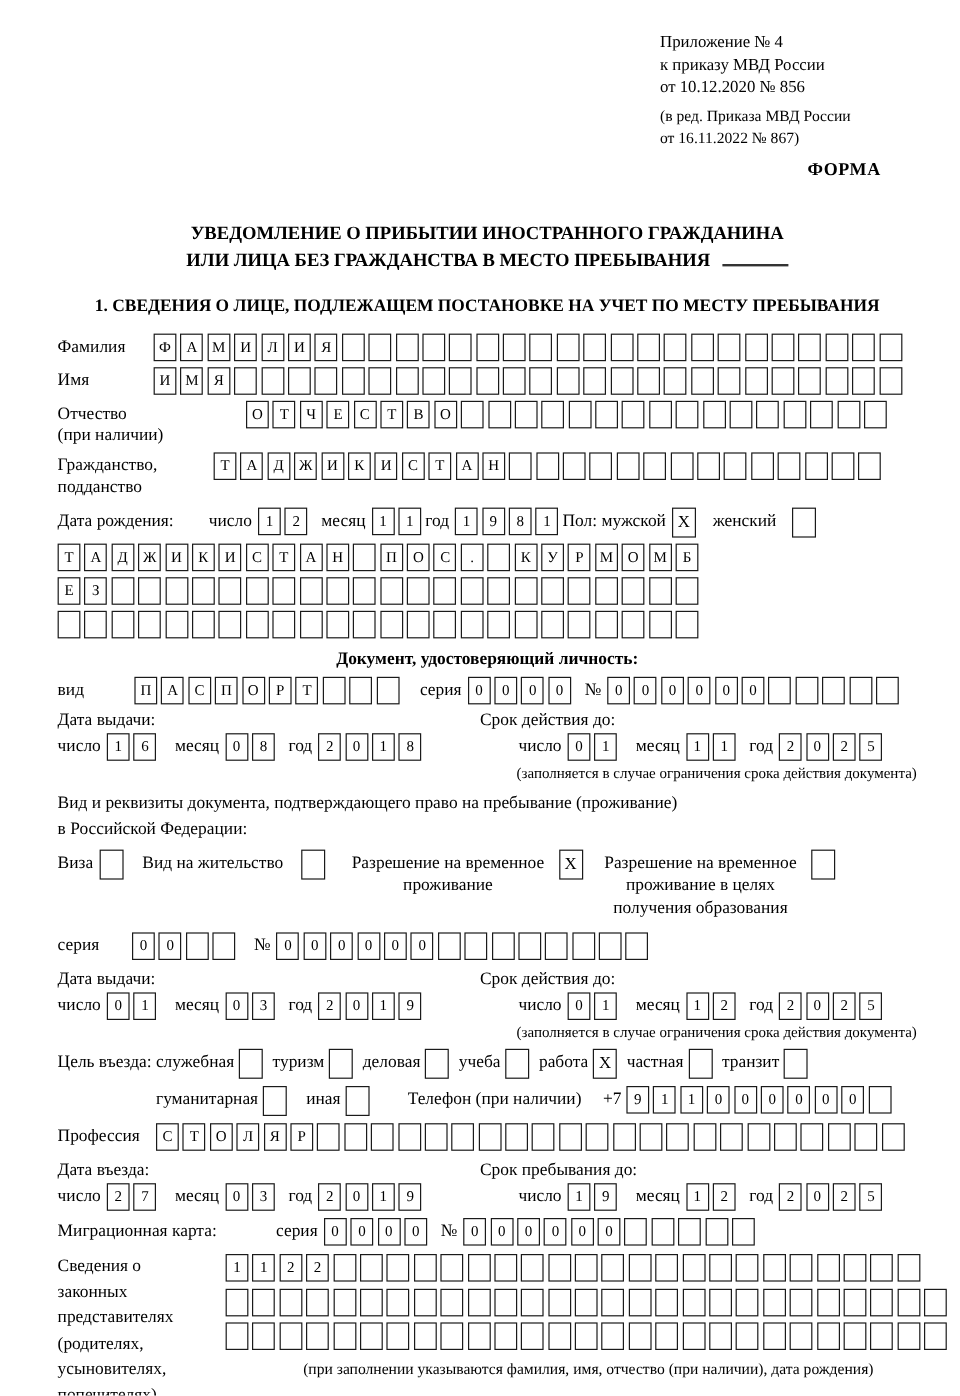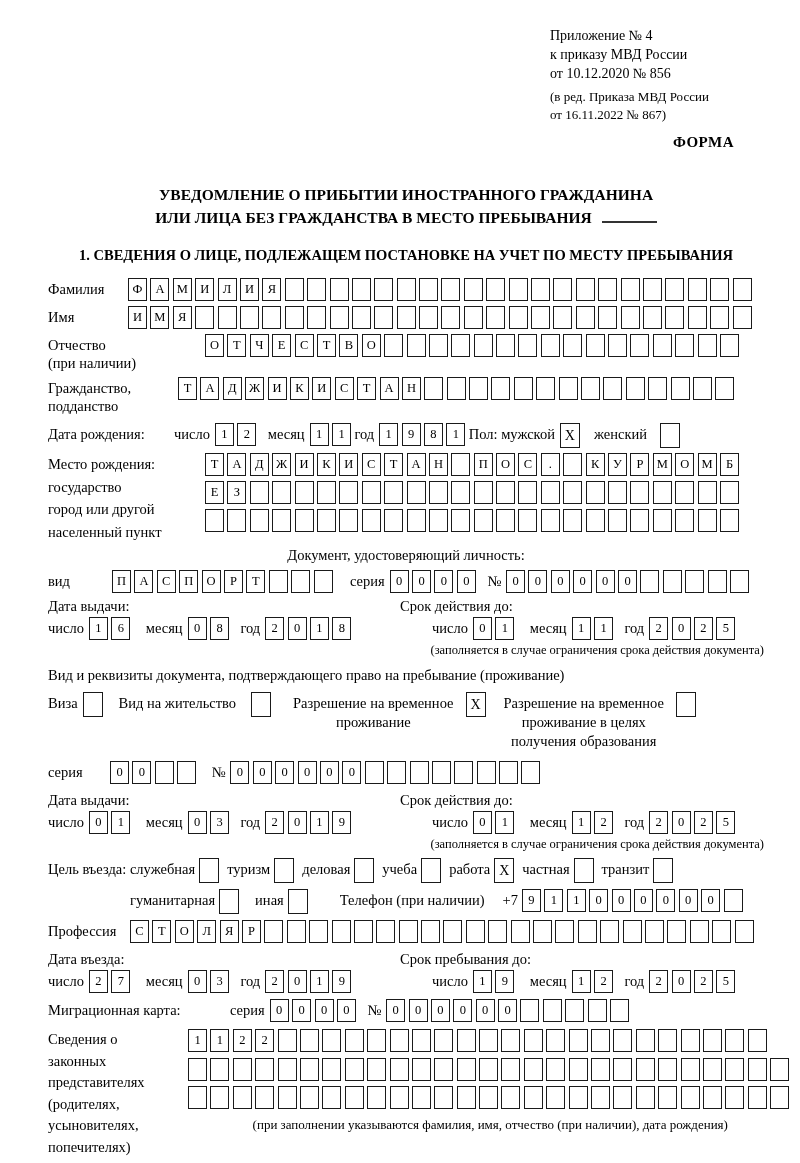--- a/index.html
+++ b/index.html
@@ -32,21 +32,21 @@
     flex:none; display:inline-flex; align-items:center; justify-content:center;
     width:20px; height:25px; border:1.6px solid #1a1a1a; font-size:14px; background:#fff;
   }
   .two-line { line-height:18px; padding-top:2px; }
   .g8{margin-left:8px;} .g12{margin-left:12px;} .g14{margin-left:14px;}
 
   .bp-block { display:flex; margin-bottom:4px; }
   .bp-labels { flex:none; width:157px; line-height:22.5px; }
   .bp-rows .cells { margin-bottom:5px; }
 
-  .doc-heading { text-align:center; font-weight:normal; font-size:14.5px; margin:2px 0 6px 0; }
+  .doc-heading { text-align:center; font-weight:bold; font-size:14.5px; margin:2px 0 6px 0; }
 
   .dpair { display:flex; margin-bottom:6px; }
   .dcol-l { flex:none; width:352px; }
   .dcol-r { flex:1; }
   .dtitle { text-align:left; margin-bottom:2px; }
   .drow { display:flex; align-items:flex-start; }
   .dnote { font-size:12.5px; text-align:right; margin-top:3px;font-family:Liberation Serif, serif; }
 
   .intro { line-height:22px; }
   .permit-row { display:flex; align-items:flex-start; margin:6px 0 10px 0; }
@@ -239,26 +239,20 @@
           <span class="cell">8</span>
           <span class="cell">1</span>
         </span>
       <span class="sub">Пол: мужской</span>
       <span class="cb">X</span>
       <span class="sub g14">женский</span>
       <span class="cb g8" style="margin-left:8px"></span>
     </div>
 
     <div class="bp-block">
-      <div class="bp-labels">
-        <div>Место рождения:</div>
-        <div>государство</div>
-        <div>город или другой</div>
-        <div>населенный пункт</div>
-      </div>
       <div class="bp-rows">
         <div class="cells">
             <span class="cell">Т</span>
             <span class="cell">А</span>
             <span class="cell">Д</span>
             <span class="cell">Ж</span>
             <span class="cell">И</span>
             <span class="cell">К</span>
             <span class="cell">И</span>
             <span class="cell">С</span>
@@ -415,20 +409,21 @@
               <span class="cell">0</span>
               <span class="cell">2</span>
               <span class="cell">5</span>
             </span>
         </div>
         <div class="dnote">(заполняется в случае ограничения срока действия документа)</div>
       </div>
     </div>
 
     <div class="intro">Вид и реквизиты документа, подтверждающего право на пребывание (проживание)</div>
+    <div class="intro">в Российской Федерации:</div>
 
     <div class="permit-row">
       <span class="sub">Виза</span>
       <span class="cb"></span>
       <span class="sub" style="margin-left:16px">Вид на жительство</span>
       <span class="cb" style="margin-left:10px"></span>
       <span class="popt" style="margin-left:22px">
         <span style="display:block">Разрешение на временное</span>
         <span style="display:block">проживание</span>
       </span>

